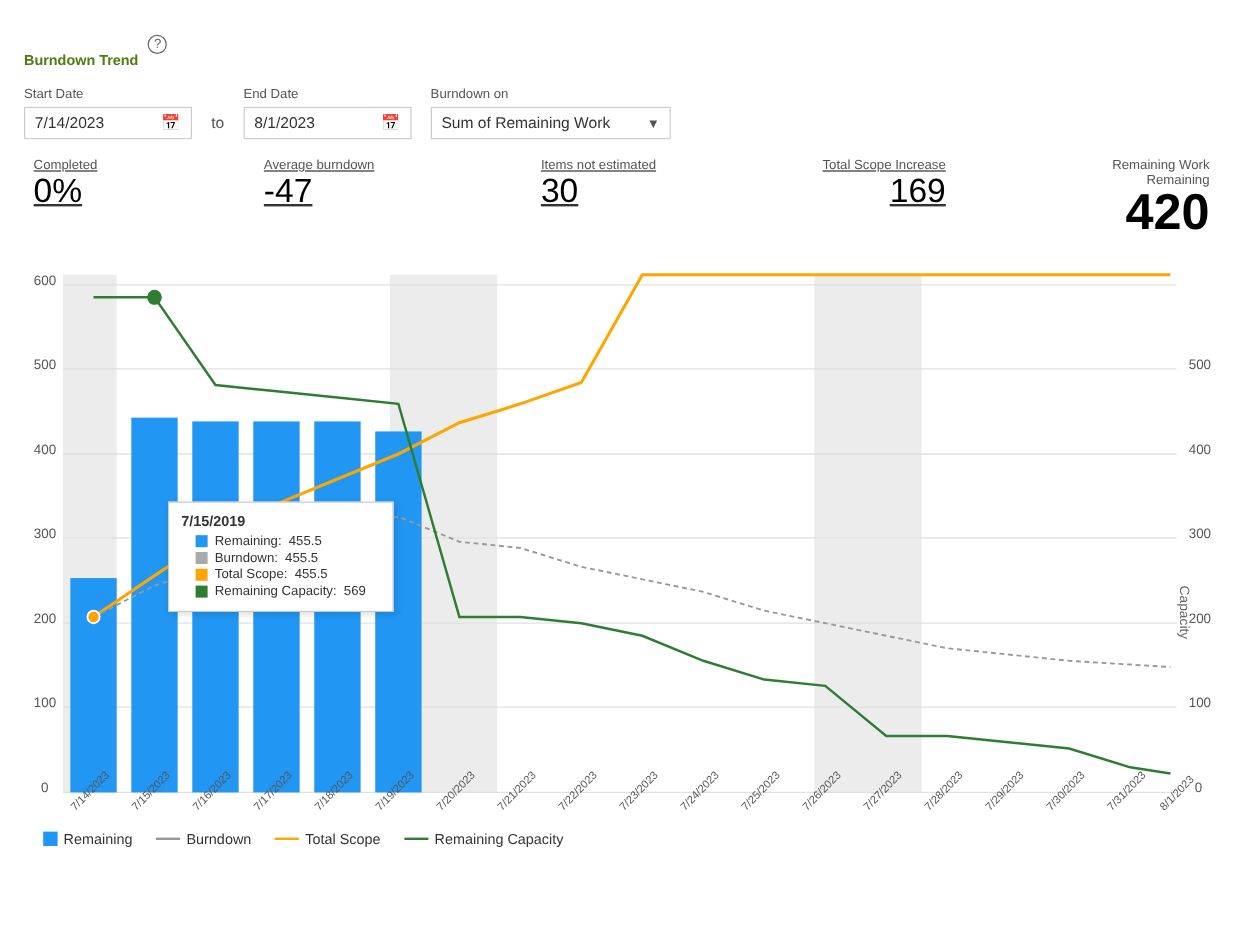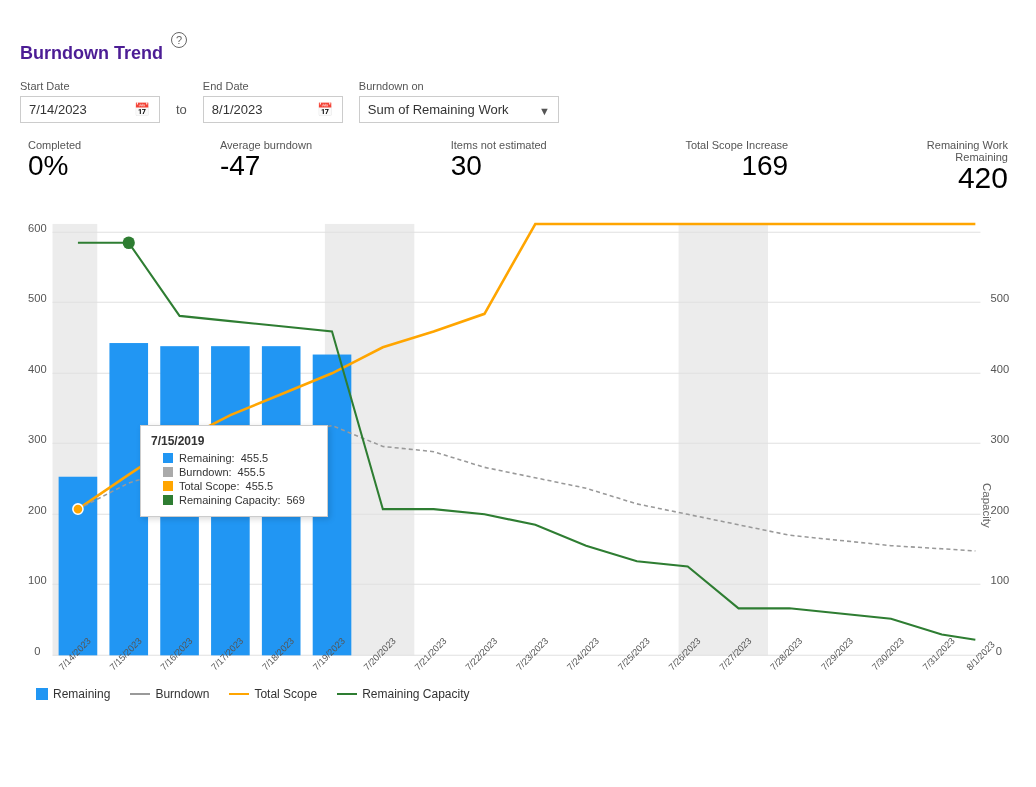--- a/index.html
+++ b/index.html
@@ -1,47 +1,47 @@
 <!DOCTYPE html>
 <html><head>
   <meta charset="utf-8">
   <style>
     * { box-sizing: border-box; margin: 0; padding: 0; }
     body { font-family: 'Segoe UI', Arial, sans-serif; background: #fff; color: #333; font-size: 13px; }
     .container { padding: 16px 20px; width: 1036px; min-height: 787px; background: #fff; }
     .title-row { display: flex; align-items: center; gap: 8px; margin-bottom: 16px; }
-    .title { font-size: 18px; font-weight: 600; color: #4c1d95; margin-top: 27px; }
+    .title { font-size: 12px; font-weight: 600; color: #4d7c0f; margin-top: 27px; }
     .help-icon { width: 16px; height: 16px; border-radius: 50%; border: 1.5px solid #666; display: inline-flex; align-items: center; justify-content: center; font-size: 11px; color: #666; cursor: pointer; }
     .controls-row { display: flex; align-items: flex-end; gap: 16px; margin-bottom: 16px; }
     .control-group { display: flex; flex-direction: column; gap: 4px; }
     .control-label { font-size: 11px; color: #555; }
     .date-input-wrap { display: flex; align-items: center; border: 1px solid #ccc; background: #fff; padding: 5px 8px; gap: 6px; min-width: 140px; }
     .date-value { font-size: 13px; color: #333; flex: 1; }
     .cal-icon { color: #666; font-size: 13px; cursor: pointer; }
     .to-label { margin-bottom: 6px; color: #555; font-size: 13px; }
     .dropdown-wrap { display: flex; align-items: flex-end; border: 1px solid #ccc; background: #fff; padding: 5px 8px; gap: 6px; min-width: 200px; cursor: pointer; }
     .dropdown-value { font-size: 13px; color: #333; flex: 1; }
     .chevron { font-size: 11px; color: #555; }
     .stats-row { display: flex; justify-content: space-between; align-items: flex-start; margin-bottom: 8px; padding: 0 8px; }
-    .stat-item { display: flex; flex-direction: column; align-items: flex-start; }
+    .stat-item { display: flex; flex-direction: column; align-items: flex-start; text-decoration: underline; }
     .stat-label { font-size: 11px; color: #555; }
     .stat-value { font-size: 28px; font-weight: 300; color: #000; line-height: 1.1; }
     .stat-item.right { align-items: flex-end; }
     .stat-item.right .stat-label { text-align: right; }
     .remaining-work-stat { display: flex; flex-direction: column; align-items: flex-end; }
     .remaining-work-stat .rw-label { font-size: 11px; color: #555; }
     .remaining-work-stat .rw-remaining { font-size: 11px; color: #555; }
-    .remaining-work-stat .rw-value { font-size: 30px; font-weight: 400; color: #000; line-height: 1; }
+    .remaining-work-stat .rw-value { font-size: 42px; font-weight: 700; color: #000; line-height: 1; }
     .chart-area { position: relative; width: 100%; height: 470px; margin-bottom: 8px; }
     .chart-svg { width: 100%; height: 100%; }
     .legend-row { display: flex; align-items: center; gap: 20px; padding: 8px 16px; }
     .legend-item { display: flex; align-items: center; gap: 5px; font-size: 12px; color: #333; }
     .legend-box { width: 12px; height: 12px; display: inline-block; }
     .legend-line { width: 20px; height: 2px; display: inline-block; }
-    .tooltip-box { position: absolute; background: white; border: 1px solid #ccc; padding: 8px 10px; font-size: 11px; box-shadow: 2px 2px 6px rgba(0,0,0,0.15); z-index: 10; left: 120px; top: 224px; min-width: 180px; }
+    .tooltip-box { position: absolute; background: white; border: 1px solid #ccc; padding: 8px 10px; font-size: 11px; box-shadow: 2px 2px 6px rgba(0,0,0,0.15); z-index: 10; left: 120px; top: 212px; min-width: 180px; }
     .tooltip-title { font-weight: 600; margin-bottom: 4px; font-size: 12px; }
     .tooltip-row { display: flex; align-items: center; gap: 6px; margin: 2px 12px; }
     .tooltip-swatch { width: 10px; height: 10px; display: inline-block; }
   </style>
 </head>
 <body>
 
 <div class="container">
 
   <div class="title-row">

